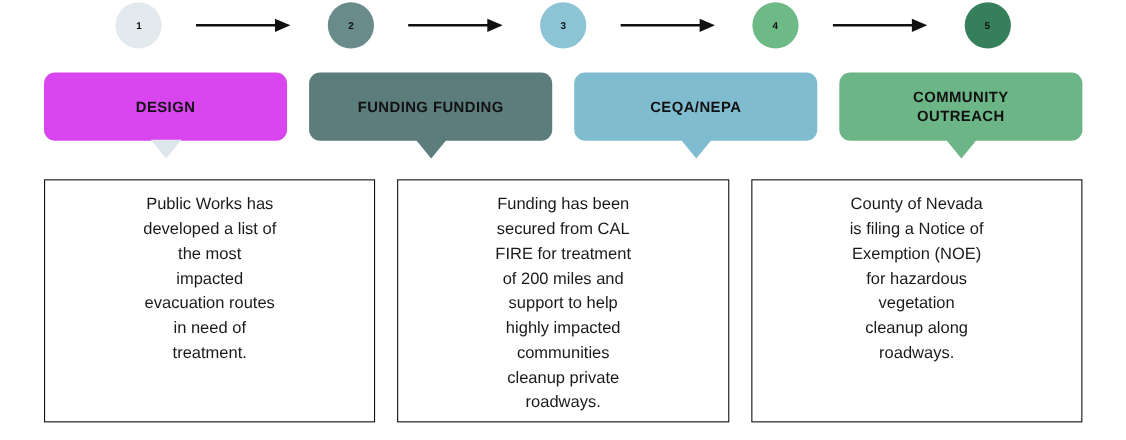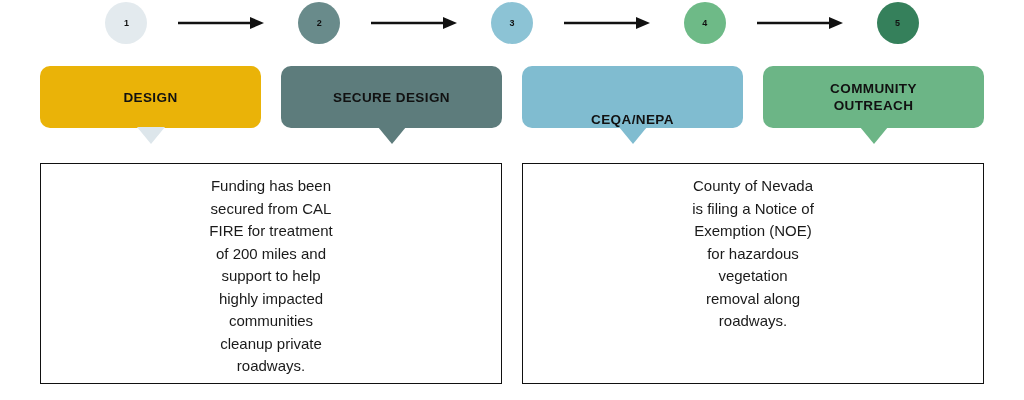--- a/index.html
+++ b/index.html
@@ -155,62 +155,71 @@
     </div>
     <div class="cell circle-cell">
       <div class="circle" style="background: rgb(53, 128, 91);">
         <span class="num">5</span>
       </div>
     </div>
   </div>
 
   <div class="row row-headers">
     <div class="cell header-cell">
-      <div class="header-box" style="background: #eab308;">
+      <div class="header-box" style="background: #d946ef;">
         <span class="header-label">DESIGN</span>
       </div>
       <span class="tail" style="border-top-color: rgb(221, 230, 235);"></span>
     </div>
     <div class="cell header-cell">
       <div class="header-box" style="background: rgb(93, 124, 124);">
-        <span class="header-label">SECURE DESIGN</span>
+        <span class="header-label">FUNDING FUNDING</span>
       </div>
       <span class="tail" style="border-top-color: rgb(93, 124, 124);"></span>
     </div>
     <div class="cell header-cell">
-      <div class="header-box" style="background: rgb(128, 188, 208); align-items: flex-end;">
+      <div class="header-box" style="background: rgb(128, 188, 208);">
         <span class="header-label">CEQA/NEPA</span>
       </div>
       <span class="tail" style="border-top-color: rgb(128, 188, 208);"></span>
     </div>
     <div class="cell header-cell">
       <div class="header-box" style="background: rgb(108, 181, 134); align-items: center;">
         <span class="header-label">COMMUNITY
 OUTREACH</span>
       </div>
       <span class="tail" style="border-top-color: rgb(108, 181, 134);"></span>
     </div>
   </div>
 
   <div class="row row-boxes">
+    <div class="cell desc-box">
+      <p class="desc">Public Works has
+developed a list of
+the most
+impacted
+evacuation routes
+in need of
+treatment.</p>
+    </div>
     <div class="cell desc-box">
       <p class="desc">Funding has been
 secured from CAL
 FIRE for treatment
 of 200 miles and
 support to help
 highly impacted
 communities
 cleanup private
 roadways.</p>
     </div>
     <div class="cell desc-box">
       <p class="desc">County of Nevada
 is filing a Notice of
 Exemption (NOE)
 for hazardous
 vegetation
-removal along
+cleanup along
 roadways.</p>
     </div>
   </div>
 
 </div>
 
 </body></html>

